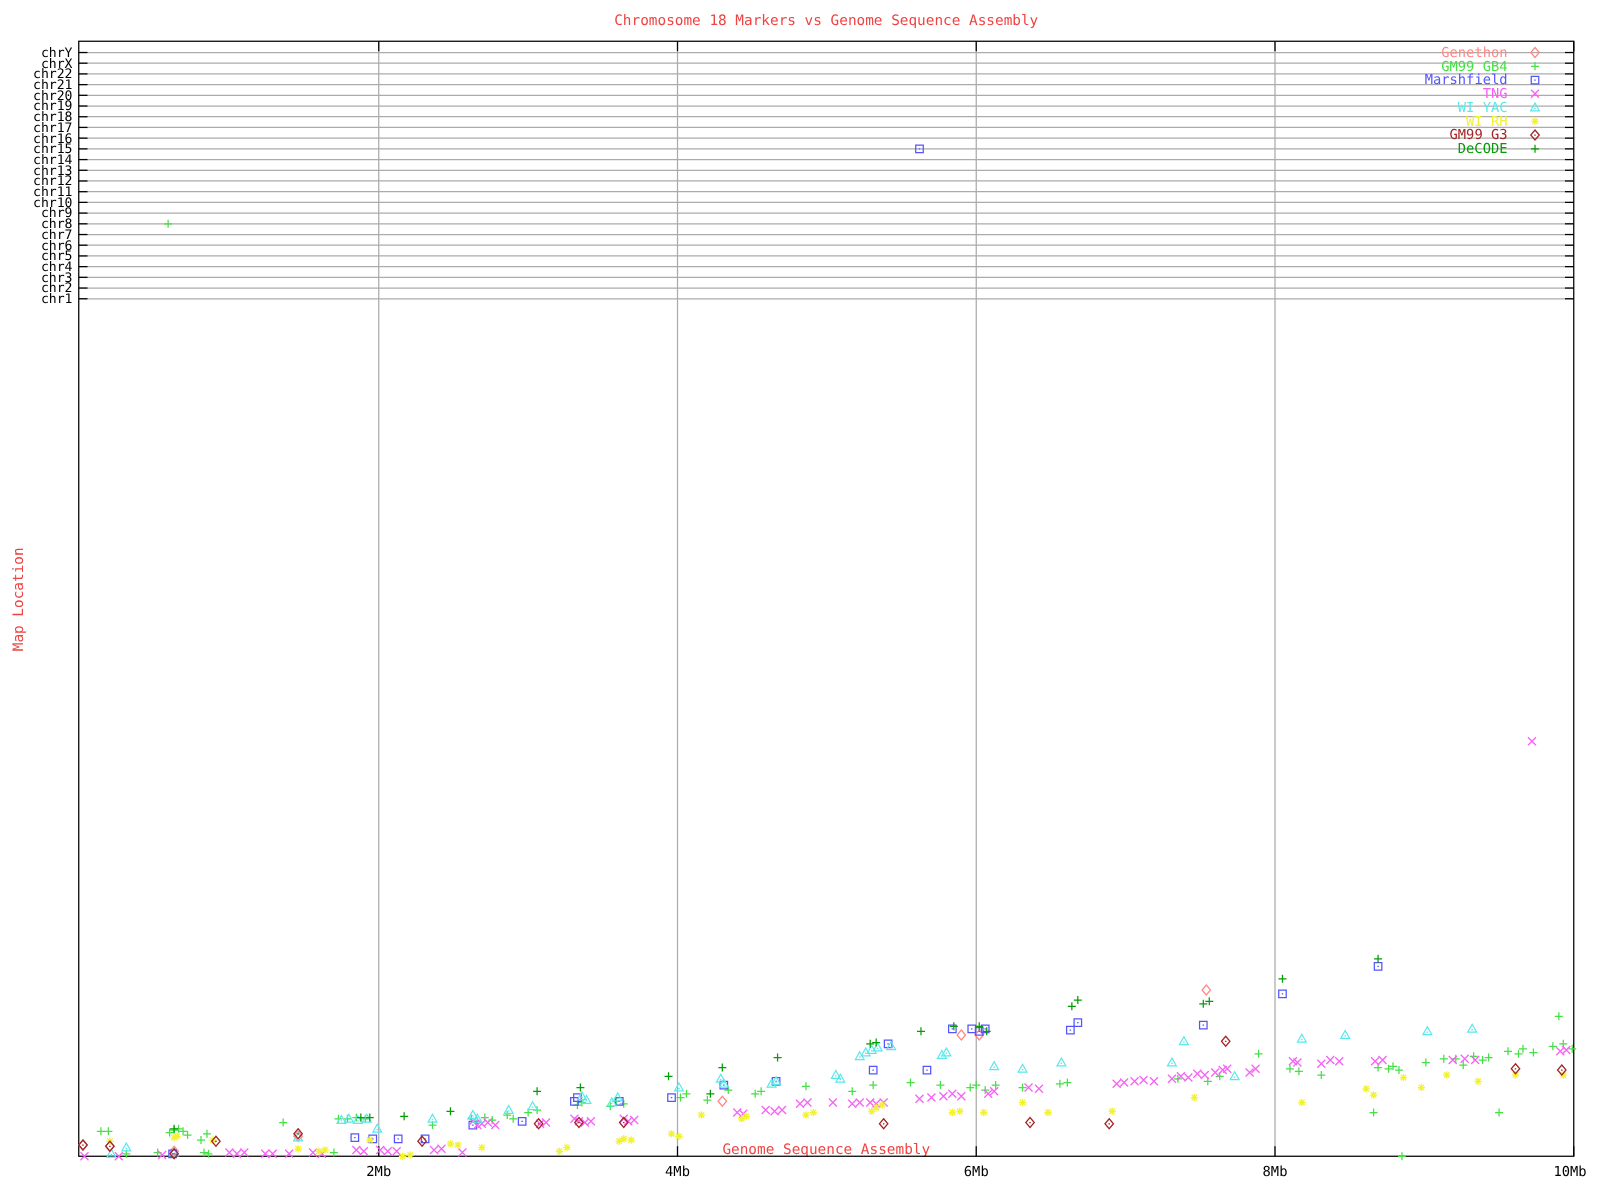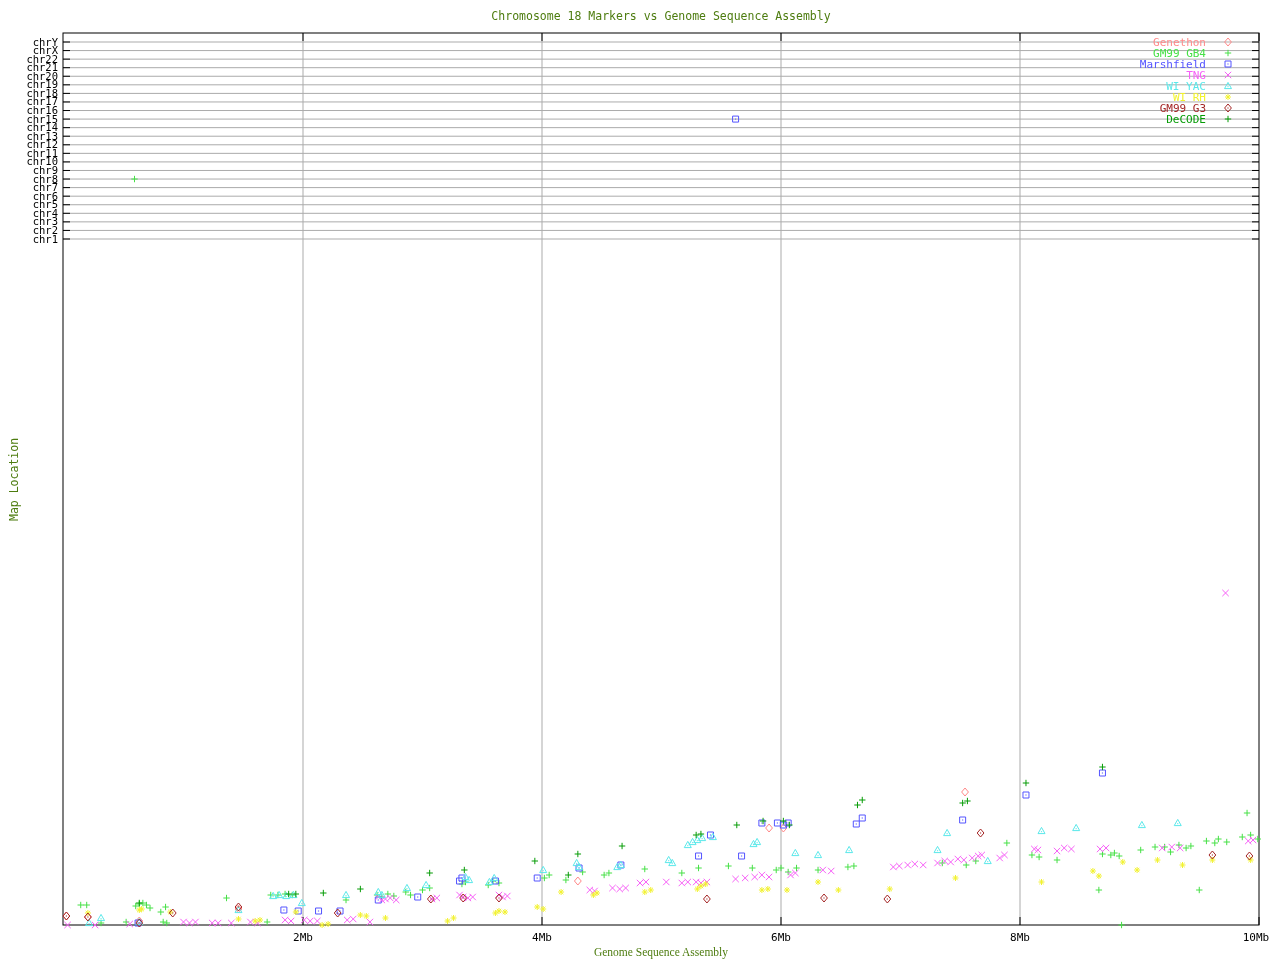--- a/index.html
+++ b/index.html
@@ -1,21 +1,21 @@
 <!DOCTYPE html>
 <html><head>
 <meta charset="utf-8">
 <style>
   html,body{margin:0;padding:0;background:#ffffff;}
   .page{position:relative;width:1280px;height:960px;background:#ffffff;overflow:hidden;
-        font-family:"DejaVu Sans Mono",monospace;color:#4d7c0f;}
+        font-family:"DejaVu Sans Mono",monospace;color:#ef4444;}
   .title{position:absolute;left:661px;top:9px;transform:translateX(-50%);
          font-size:11.5px;white-space:nowrap;}
-  .xlabel{position:absolute;left:661px;top:946px;transform:translateX(-50%);
-          font-size:11.5px;white-space:nowrap;font-family:Liberation Serif, serif;}
+  .xlabel{position:absolute;left:661px;top:912px;transform:translateX(-50%);
+          font-size:11.5px;white-space:nowrap;}
   .ylabel{position:absolute;left:7px;top:521px;transform:rotate(-90deg);
           transform-origin:left top;font-size:11.5px;white-space:nowrap;}
   svg{position:absolute;left:0;top:0;}
 </style>
 </head>
 <body>
 
 <div class="page">
   <div class="title">Chromosome 18 Markers vs Genome Sequence Assembly</div>
   <div class="ylabel">Map Location</div>

